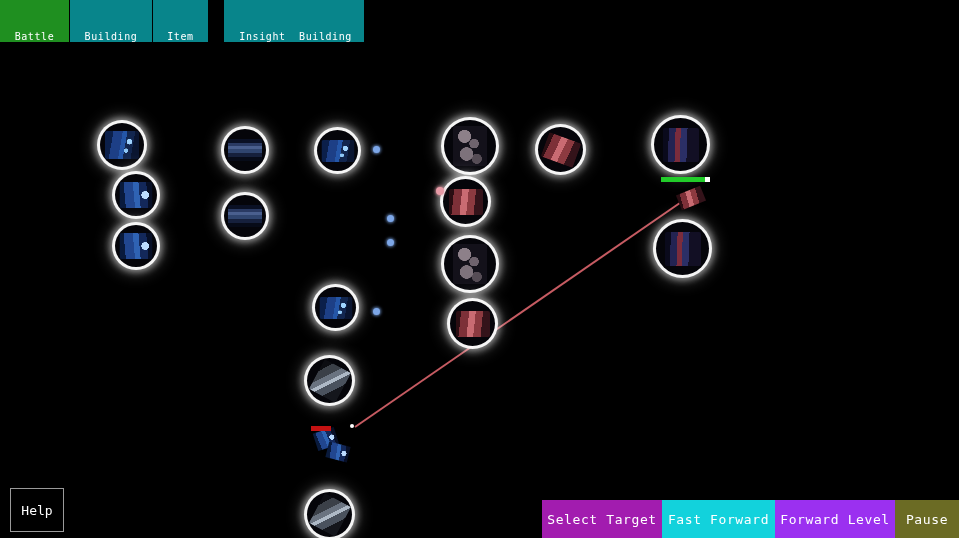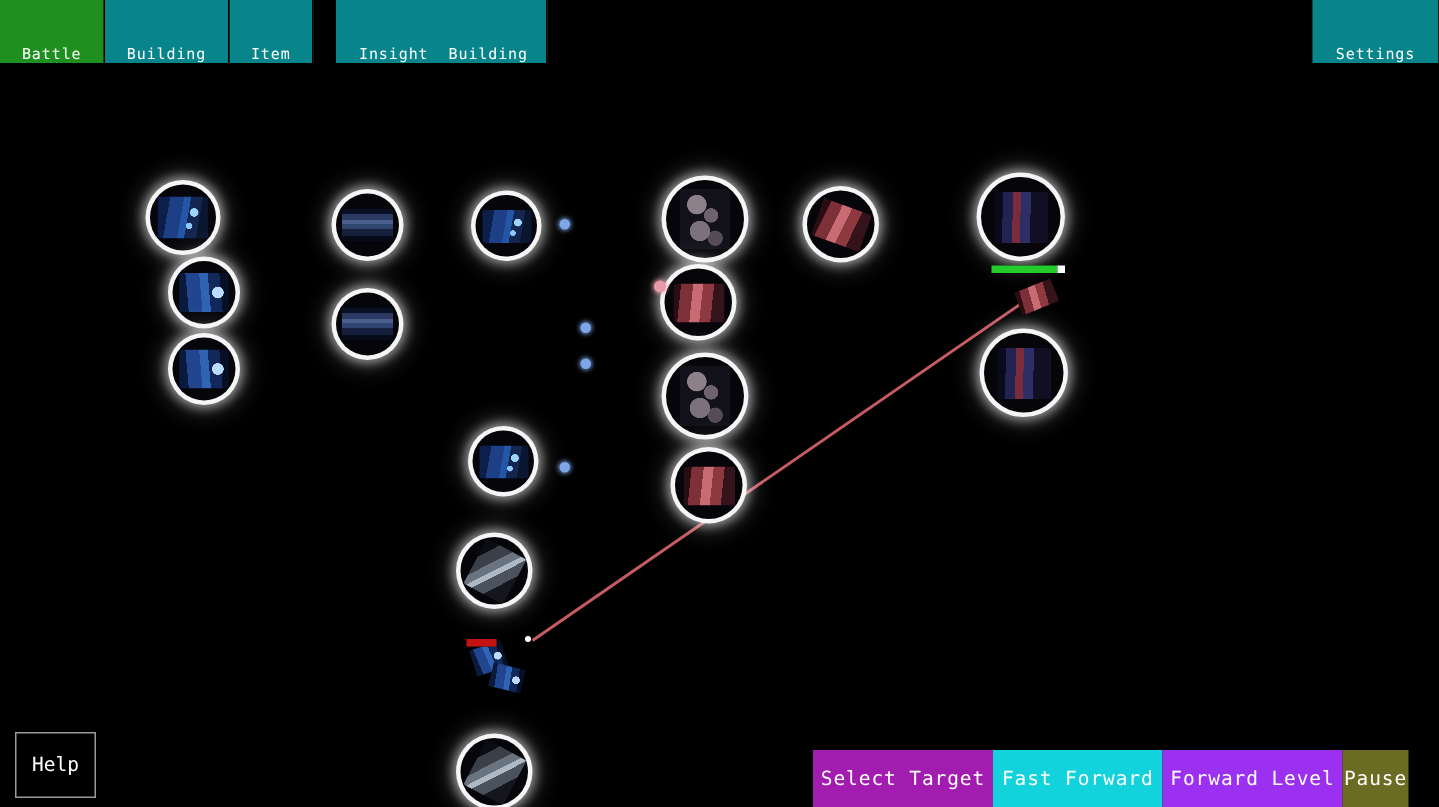--- a/index.html
+++ b/index.html
@@ -202,23 +202,20 @@
     <span>Building</span>
   </div>
   <div class="nav-tab teal" style="left:224px;width:78px;">
     <span>Insight</span>
   </div>
   <div class="nav-tab teal" style="left:287px;width:78px;">
     <span>Building</span>
   </div>
 
 
-  <div class="nav-tab teal" style="left:875px;width:84px;border-right:none;">
-    <span>Settings</span>
-  </div>
 </div>
 
 <div id="battlefield">
   <svg id="laser-beam">
       <line x1="690" y1="154" x2="355" y2="385" stroke="#c65b62" stroke-width="2"></line>
       <circle cx="352" cy="384" r="2" fill="#ffffff"></circle>
     </svg>
   <div id="units-layer">
       <div class="unit" style="left: 100px; top: 81px; width: 44px; height: 44px;">
         <div class="sprite sp-blue" style="width: 34px; height: 28px; transform: translate(-50%, -50%) rotate(0deg);"></div>
@@ -298,15 +295,15 @@
 
 <div class="action-btn act-select" style="left:542px;width:120px;">
   <span>Select Target</span>
 </div>
 <div class="action-btn act-fast" style="left:662px;width:113px;">
   <span>Fast Forward</span>
 </div>
 <div class="action-btn act-restart" style="left:775px;width:120px;">
   <span>Forward Level</span>
 </div>
-<div class="action-btn act-pause" style="left:895px;width:44px;">
+<div class="action-btn act-pause" style="left:895px;width:64px;">
   <span>Pause</span>
 </div>
 
 </body></html>

